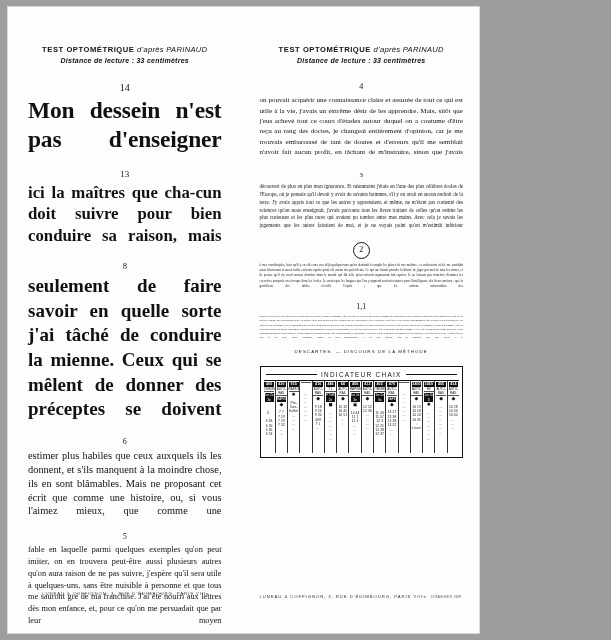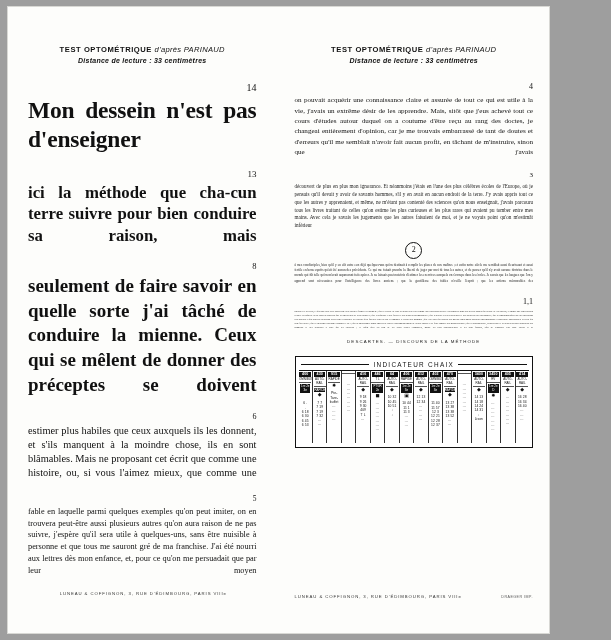--- a/index.html
+++ b/index.html
@@ -5,21 +5,21 @@
   html,body{margin:0;padding:0;}
   body{
     width:611px;height:640px;
     background:#9e9e9e;
     font-family:"Liberation Serif", serif;
     overflow:hidden;
   }
   #sheet{
     position:absolute;
     left:8px;top:7px;
-    width:541px;height:626px;
+    width:471px;height:626px;
     background:#fdfdfb;
     box-sizing:border-box;
     box-shadow:0 0 0 1px #d8d8d4;
   }
   .cols{
     position:absolute;
     left:0;top:0;right:0;bottom:0;
     display:flex;
   }
   .col{
@@ -37,21 +37,21 @@
     white-space:nowrap;
   }
   .hdr .h1 .light{font-weight:400;font-style:italic;letter-spacing:.3px;}
   .hdr .h2{
     font-family:"Liberation Sans", sans-serif;
     font-size:7px;font-style:italic;font-weight:700;letter-spacing:.25px;
     color:#111;margin-top:3px;
   }
 
   .size-num{
-    text-align:right;
+    text-align:center;
     font-family:"Liberation Serif", serif;
     color:#111;
   }
 
   .block{color:#111;}
 
   
   .n14{font-size:10px;margin:16px 0 3px;}
   .t14{
     font-size:23.5px;font-weight:700;line-height:1.22;
@@ -187,21 +187,21 @@
           <span>TEST OPTOMÉTRIQUE</span>
           <span class="light">d'après PARINAUD</span>
         </div>
         <div class="h2">Distance de lecture : 33 centimètres</div>
       </div>
 
       <div class="size-num n14">14</div>
       <div class="block t14">Mon dessein n'est pas d'enseigner</div>
 
       <div class="size-num n10">13</div>
-      <div class="block t10">ici la méthode que cha-cun terre suivre pour bien conduire sa raison, mais</div>
+      <div class="block t10">ici la maîtres que cha-cun doit suivre pour bien conduire sa raison, mais</div>
 
       <div class="size-num n8">8</div>
       <div class="block t8">seulement de faire savoir en quelle sorte j'ai tâché de conduire la mienne. Ceux qui se mêlent de donner des préceptes se doivent</div>
 
       <div class="size-num n6">6</div>
       <div class="block t6">estimer plus habiles que ceux auxquels ils les donnent, et s'ils manquent à la moindre chose, ils en sont blâmables. Mais ne proposant cet écrit que comme une histoire, ou, si vous l'aimez mieux, que comme une</div>
 
       <div class="size-num n5">5</div>
       <div class="block t5">fable en laquelle parmi quelques exemples qu'on peut imiter, on en trouvera peut-être aussi plusieurs autres qu'on aura raison de ne pas suivre, j'espère qu'il sera utile à quelques-uns, sans être nuisible à personne et que tous me sauront gré de ma franchise. J'ai été nourri aux lettres dès mon enfance, et, pour ce qu'on me persuadait que par leur moyen</div>
 

